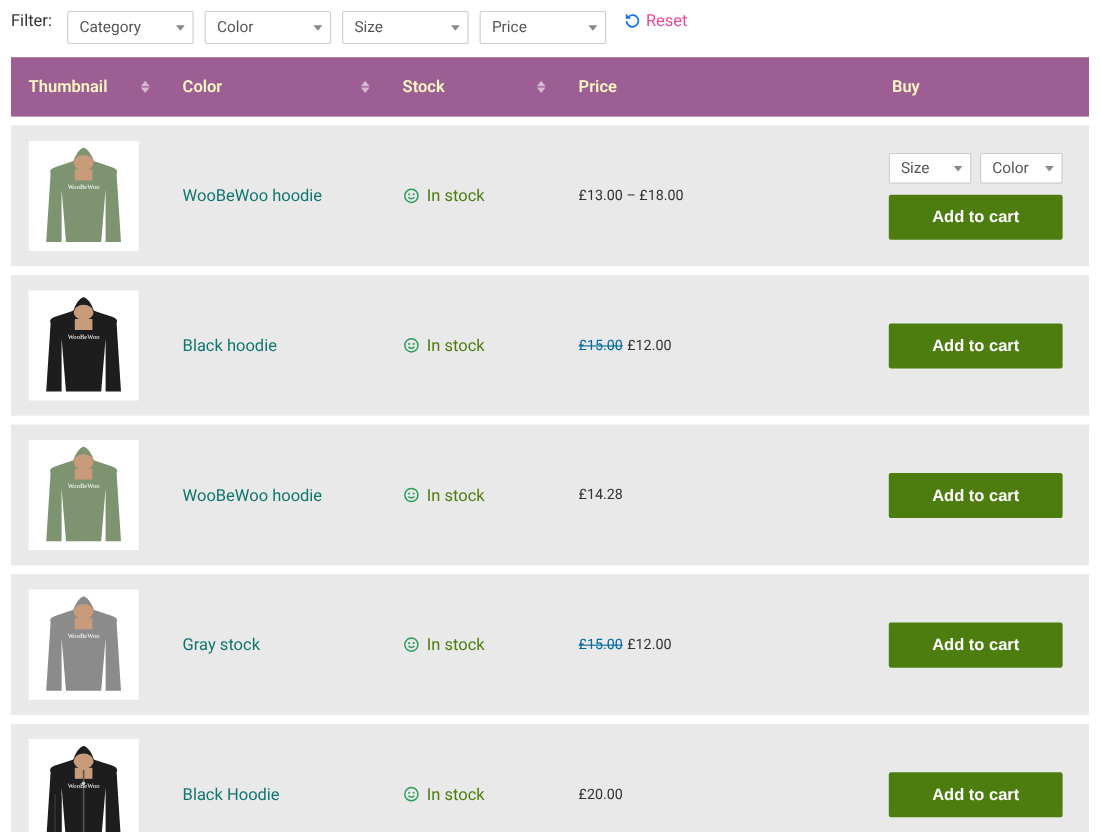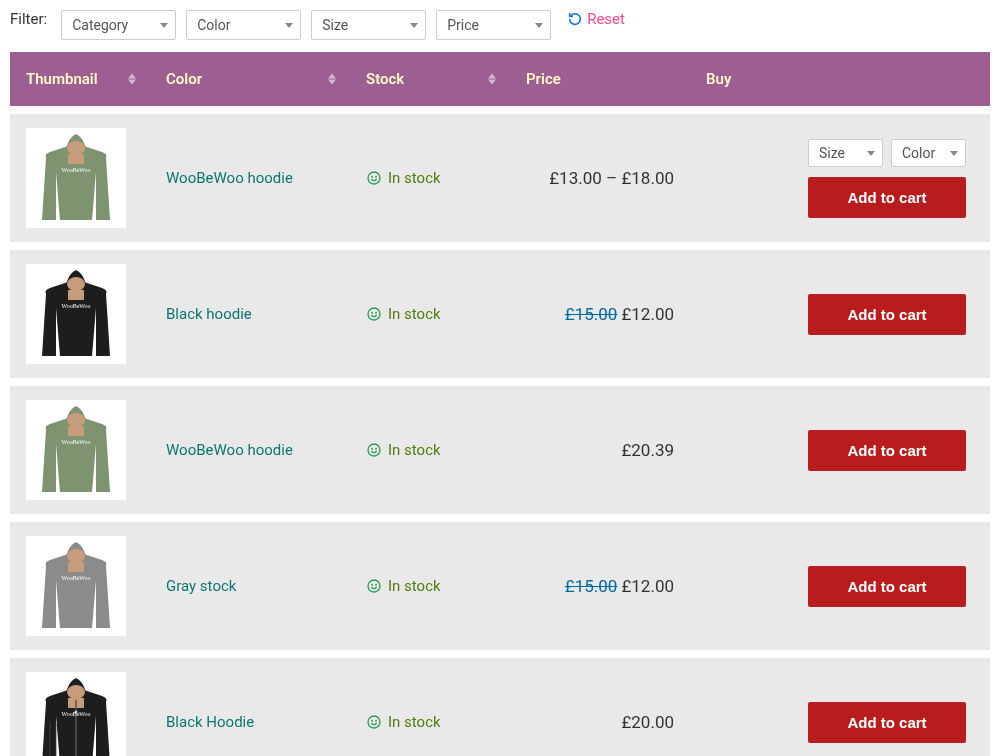--- a/index.html
+++ b/index.html
@@ -73,21 +73,21 @@
   }
   thead th {
     background: #9d5e94;
     color: #fef9c3;
     text-align: left;
     padding: 18px 16px;
     font-weight: 600;
     font-size: 15px;
     position: relative;
   }
-  thead th.align-right { text-align: left; padding-right: 49px; }
+  thead th.align-right { text-align: center; padding-right: 49px; }
   .sort-icon {
     display: inline-flex;
     flex-direction: column;
     gap: 1px;
     margin-left: 8px;
     vertical-align: middle;
   }
   .sort-icon .up {
     border-left: 4px solid transparent;
     border-right: 4px solid transparent;
@@ -114,27 +114,27 @@
     display: block;
     position: relative;
     overflow: hidden;
   }
   .thumb svg { width: 100%; height: 100%; display:block; }
   .name-cell { font-size: 15px; color: #0f766e; }
   .stock-cell { color: #4d7c0f; font-size: 15px; display:flex; align-items:center; gap:6px;}
   .stock-cell .smiley {
     width: 16px; height: 16px; display:inline-block;
   }
-  .price-cell { font-size: 17px; color: #333; text-align: right; }
+  .price-cell { font-size: 13px; color: #333; }
   .strike { text-decoration: line-through; color: #0369a1; margin-right: 4px; }
   .buy-cell { text-align: right; padding-right: 24px;}
   .buy-inner { display:inline-flex; flex-direction: column; align-items: flex-end; gap:10px;}
   .variant-row { display:flex; gap:8px; }
   .add-btn {
-    background: #b91c1c;
+    background: #4d7c0f;
     color: #fff;
     border: none;
     padding: 12px 0;
     font-size: 15px;
     font-weight: 600;
     cursor: pointer;
     width: 158px;
     border-radius: 2px;
   }
 </style>
@@ -275,21 +275,21 @@
           <div class="stock-cell">
             <span class="smiley"><svg viewBox="0 0 24 24" fill="none" stroke="#2a9d5b" stroke-width="2">
                 <circle cx="12" cy="12" r="9"></circle>
                 <circle cx="9" cy="10" r="0.5" fill="#2a9d5b"></circle>
                 <circle cx="15" cy="10" r="0.5" fill="#2a9d5b"></circle>
                 <path d="M8 14 Q12 18 16 14"></path>
               </svg></span>
             <span>In stock</span>
           </div>
         </td>
-        <td class="price-cell">£20.39</td>
+        <td class="price-cell">£14.28</td>
         <td class="buy-cell"><div class="buy-inner">
             <button class="add-btn">Add to cart</button>
           </div></td>
       </tr>
       <tr>
         <td>
           <div class="thumb">
             <svg viewBox="0 0 100 100" preserveAspectRatio="xMidYMid slice">
     <rect width="100" height="100" fill="#fff"></rect>
     <path d="M20 30 Q18 26 24 24 L36 20 Q50 14 64 20 L76 24 Q82 26 80 30 L84 92 L70 92 L70 44 L66 92 L34 92 L30 44 L30 92 L16 92 Z" fill="#8b8b8b"></path>

